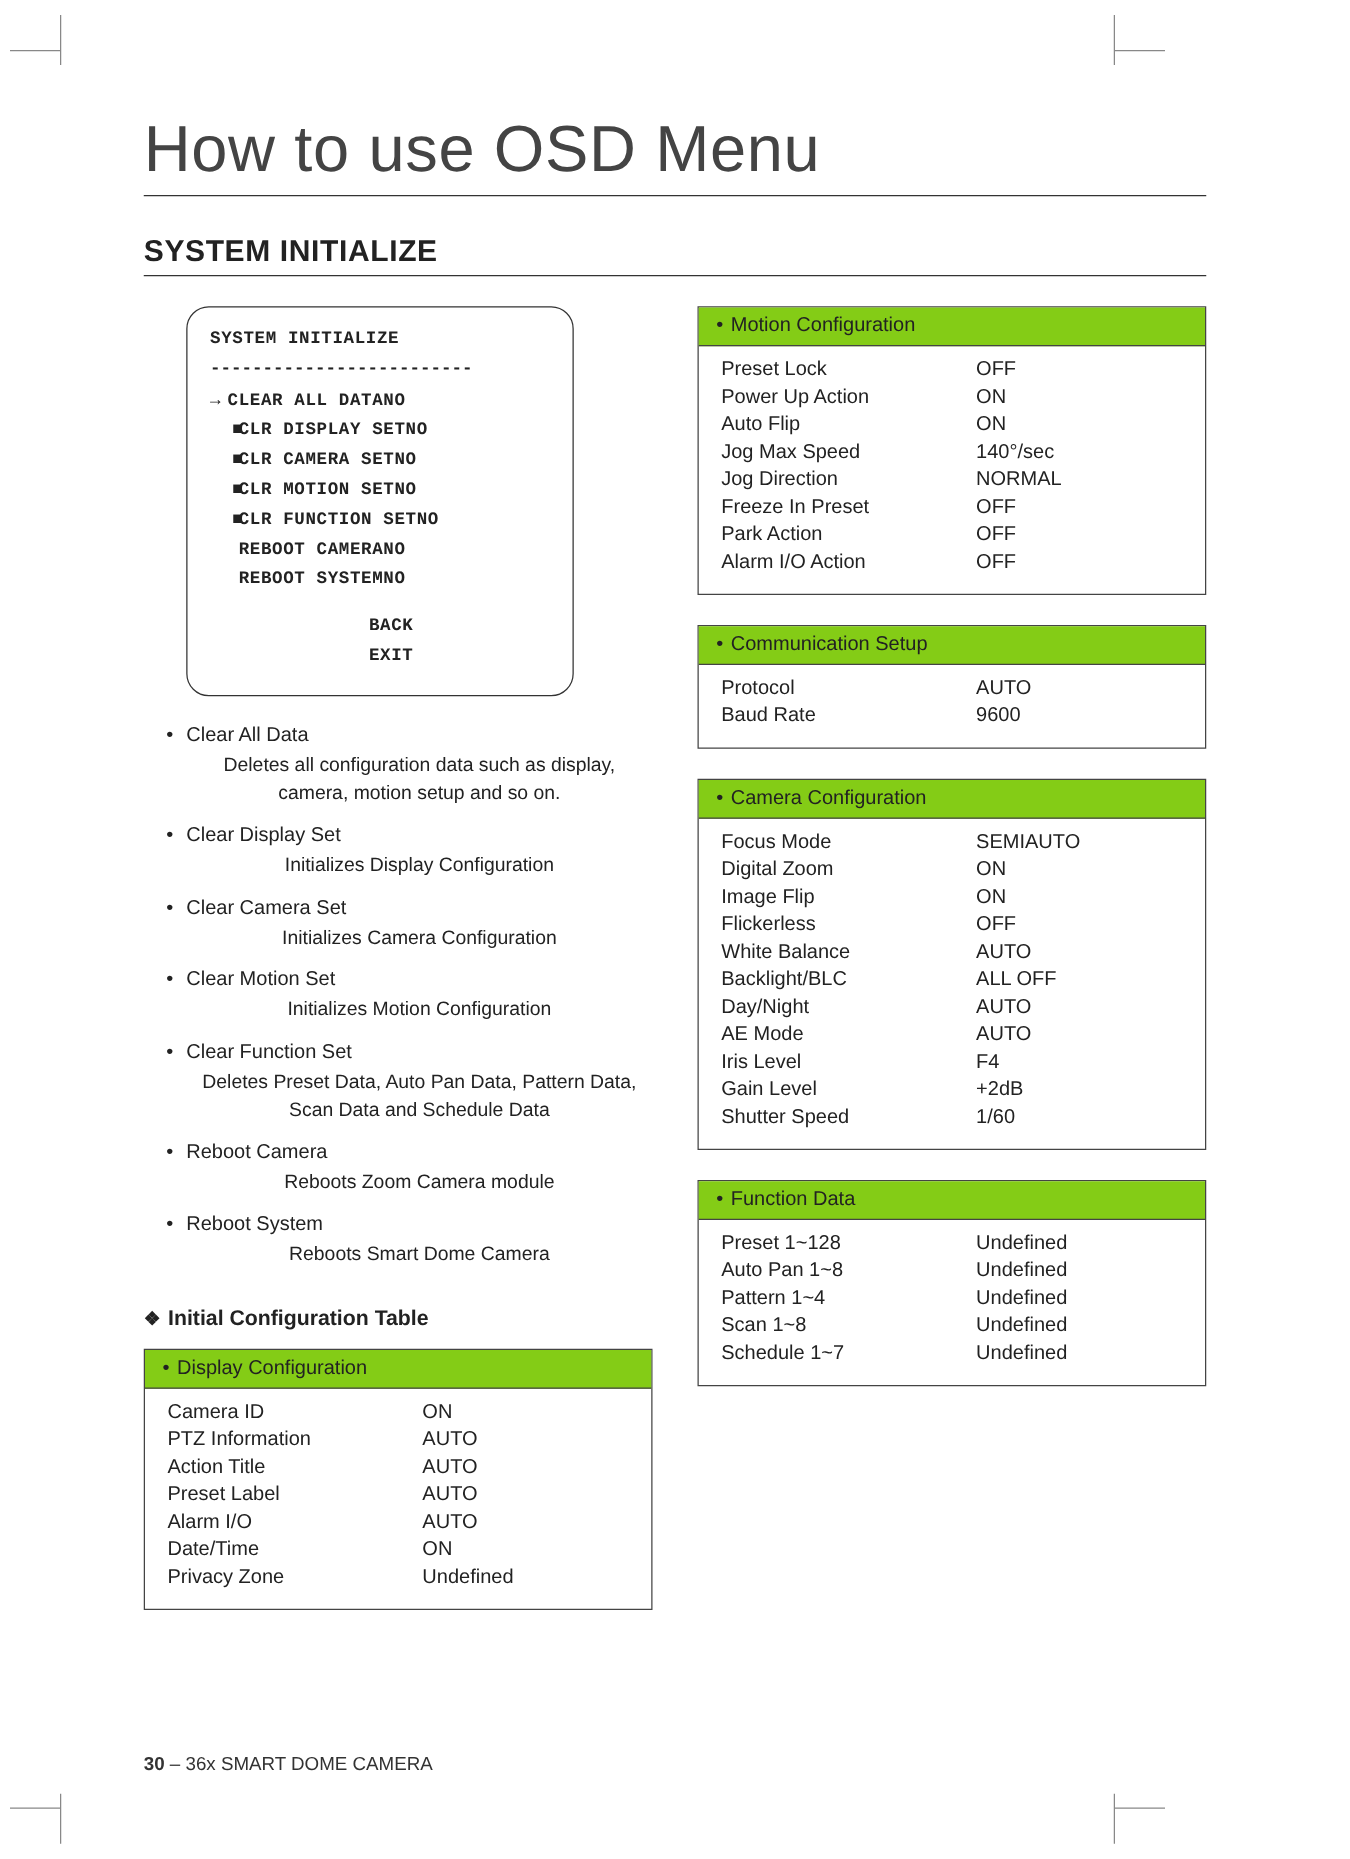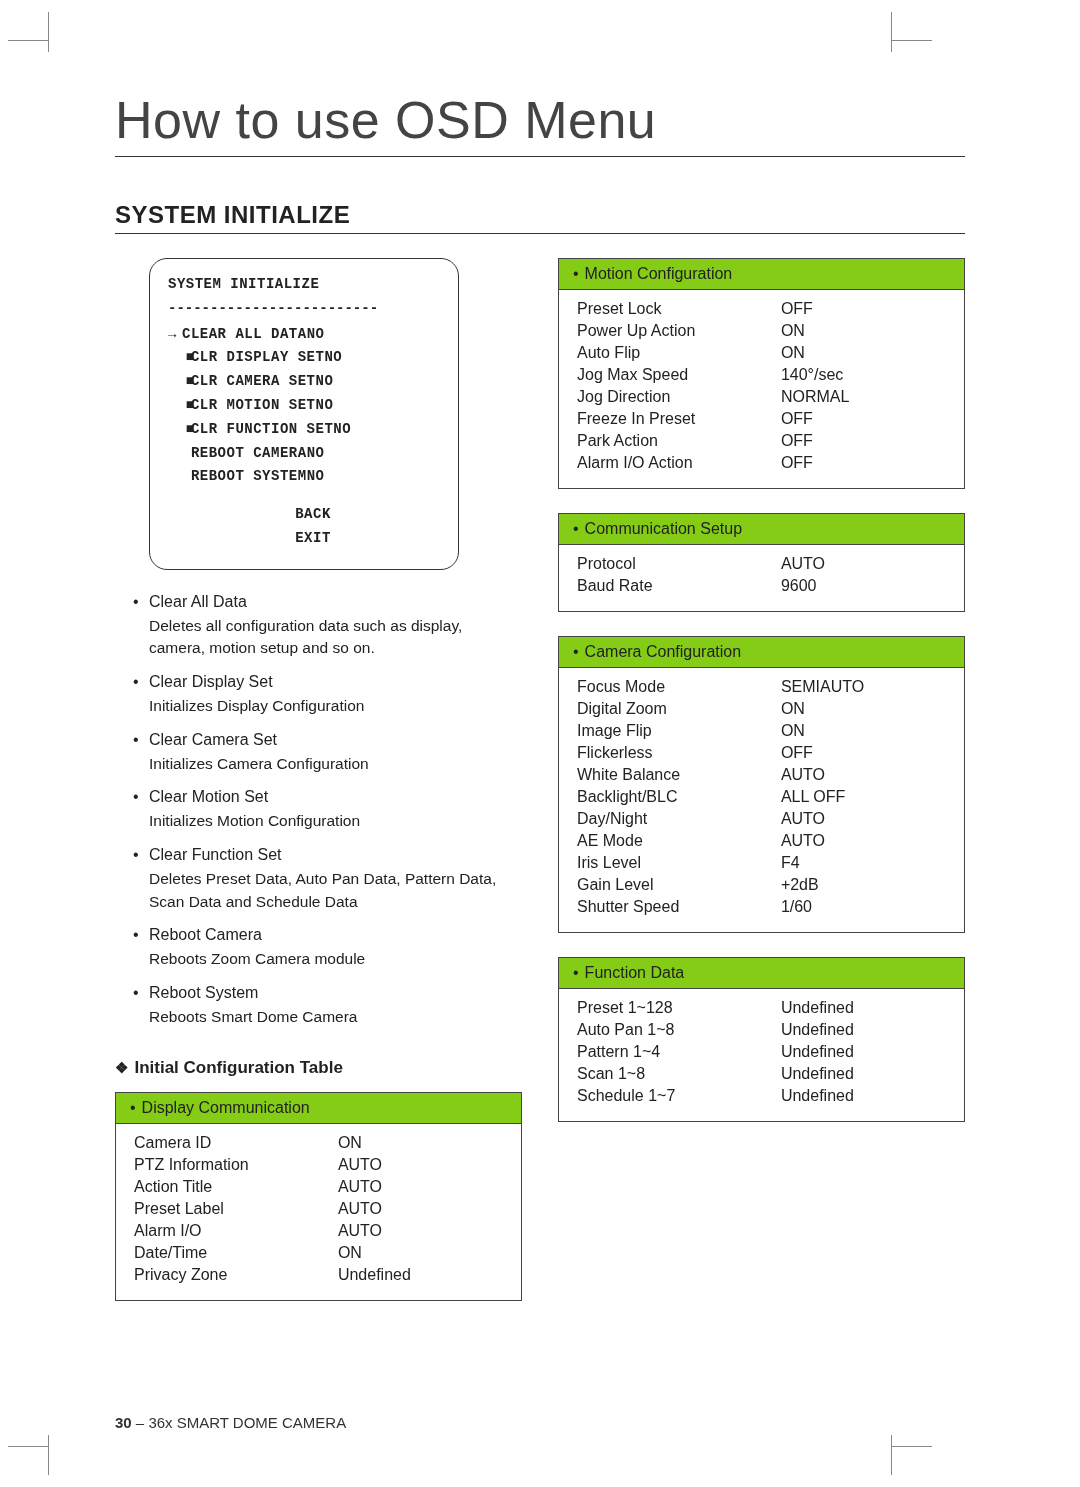--- a/index.html
+++ b/index.html
@@ -15,21 +15,21 @@
   .crop { position:absolute; background:#888; }
   .crop.v { width:1px; height:40px; }
   .crop.h { width:40px; height:1px; }
   .title {
     font-size: 52px;
     font-weight: 300;
     letter-spacing: 0.5px;
     color: #444;
     border-bottom: 1px solid #333;
     padding-bottom: 6px;
-    margin-bottom: 44px;
+    margin-bottom: 31px;
     font-family: "Helvetica Neue", Arial, sans-serif;
   }
   .section-heading {
     font-size: 24px;
     font-weight: bold;
     letter-spacing: 0.5px;
     border-bottom: 1px solid #333;
     padding-bottom: 4px;
     margin-bottom: 24px;
   }
@@ -50,42 +50,42 @@
   }
   .osd-box .osd-title { text-align:left; margin-bottom:0; }
   .osd-box .dashes { letter-spacing: 0px; margin-bottom:2px; }
   .osd-row { display:flex; }
   .osd-row .arrow { display:inline-block; width:14px; }
   .osd-row .sq { display:inline-block; width:14px; }
   .osd-back { margin-top:14px; margin-left:18px;text-align:center; }
   .desc-list { margin: 8px 0 30px 18px; font-size: 16px; line-height: 1.45; }
   .desc-list li { list-style: none; position: relative; padding-left: 16px; margin-bottom: 3px; }
   .desc-list li::before { content: "•"; position:absolute; left:0; top:0; }
-  .desc-list .sub { font-size: 15.5px; display:block; margin: 2px 0 10px 0; }
+  .desc-list .sub { font-size: 15.5px; display:block; margin: 2px 0 10px 0; text-align: center; }
   .subheading { font-size: 17px; font-weight: bold; margin: 10px 0 14px 0; }
   .subheading .diamond { font-size: 15px; margin-right: 6px; }
   .table-box {
     border: 1px solid #444;
     margin-bottom: 24px;
     font-size: 16px;
   }
   .table-head {
     background: #84cc16;
     padding: 6px 14px;
     border-bottom: 1px solid #444;
   }
   .table-head .bullet { margin-right: 6px; }
   .table-body { padding: 8px 18px 14px 18px; }
   .trow { display:flex; padding: 2px 0; gap: 12px; }
   .trow .k { flex: 0 0 52%; }
   .trow .v { flex: 1; }
   .footer {
     position: absolute;
     left: 115px;
-    bottom: 56px;
+    bottom: 67px;
     font-size: 15px;
     color: #333;
   }
   .footer .pg { font-weight: bold; }
 </style>
 </head>
 <body>
 
 <div class="crop v" style="top:12px; left:48px;"></div>
 <div class="crop h" style="top:40px; left:8px;"></div>
@@ -146,21 +146,21 @@
         <li><span>Clear Camera Set</span><span class="sub">Initializes Camera Configuration</span></li>
         <li><span>Clear Motion Set</span><span class="sub">Initializes Motion Configuration</span></li>
         <li><span>Clear Function Set</span><span class="sub">Deletes Preset Data, Auto Pan Data, Pattern Data, Scan Data and Schedule Data</span></li>
         <li><span>Reboot Camera</span><span class="sub">Reboots Zoom Camera module</span></li>
         <li><span>Reboot System</span><span class="sub">Reboots Smart Dome Camera</span></li>
       </ul>
 
     <div class="subheading"><span class="diamond">❖</span><span>Initial Configuration Table</span></div>
 
     <div class="table-box">
-      <div class="table-head"><span class="bullet">•</span><span>Display Communication</span></div>
+      <div class="table-head"><span class="bullet">•</span><span>Display Configuration</span></div>
       <div class="table-body" id="tbl-display">
           <div class="trow">
             <span class="k">Camera ID</span>
             <span class="v">ON</span>
           </div>
           <div class="trow">
             <span class="k">PTZ Information</span>
             <span class="v">AUTO</span>
           </div>
           <div class="trow">

